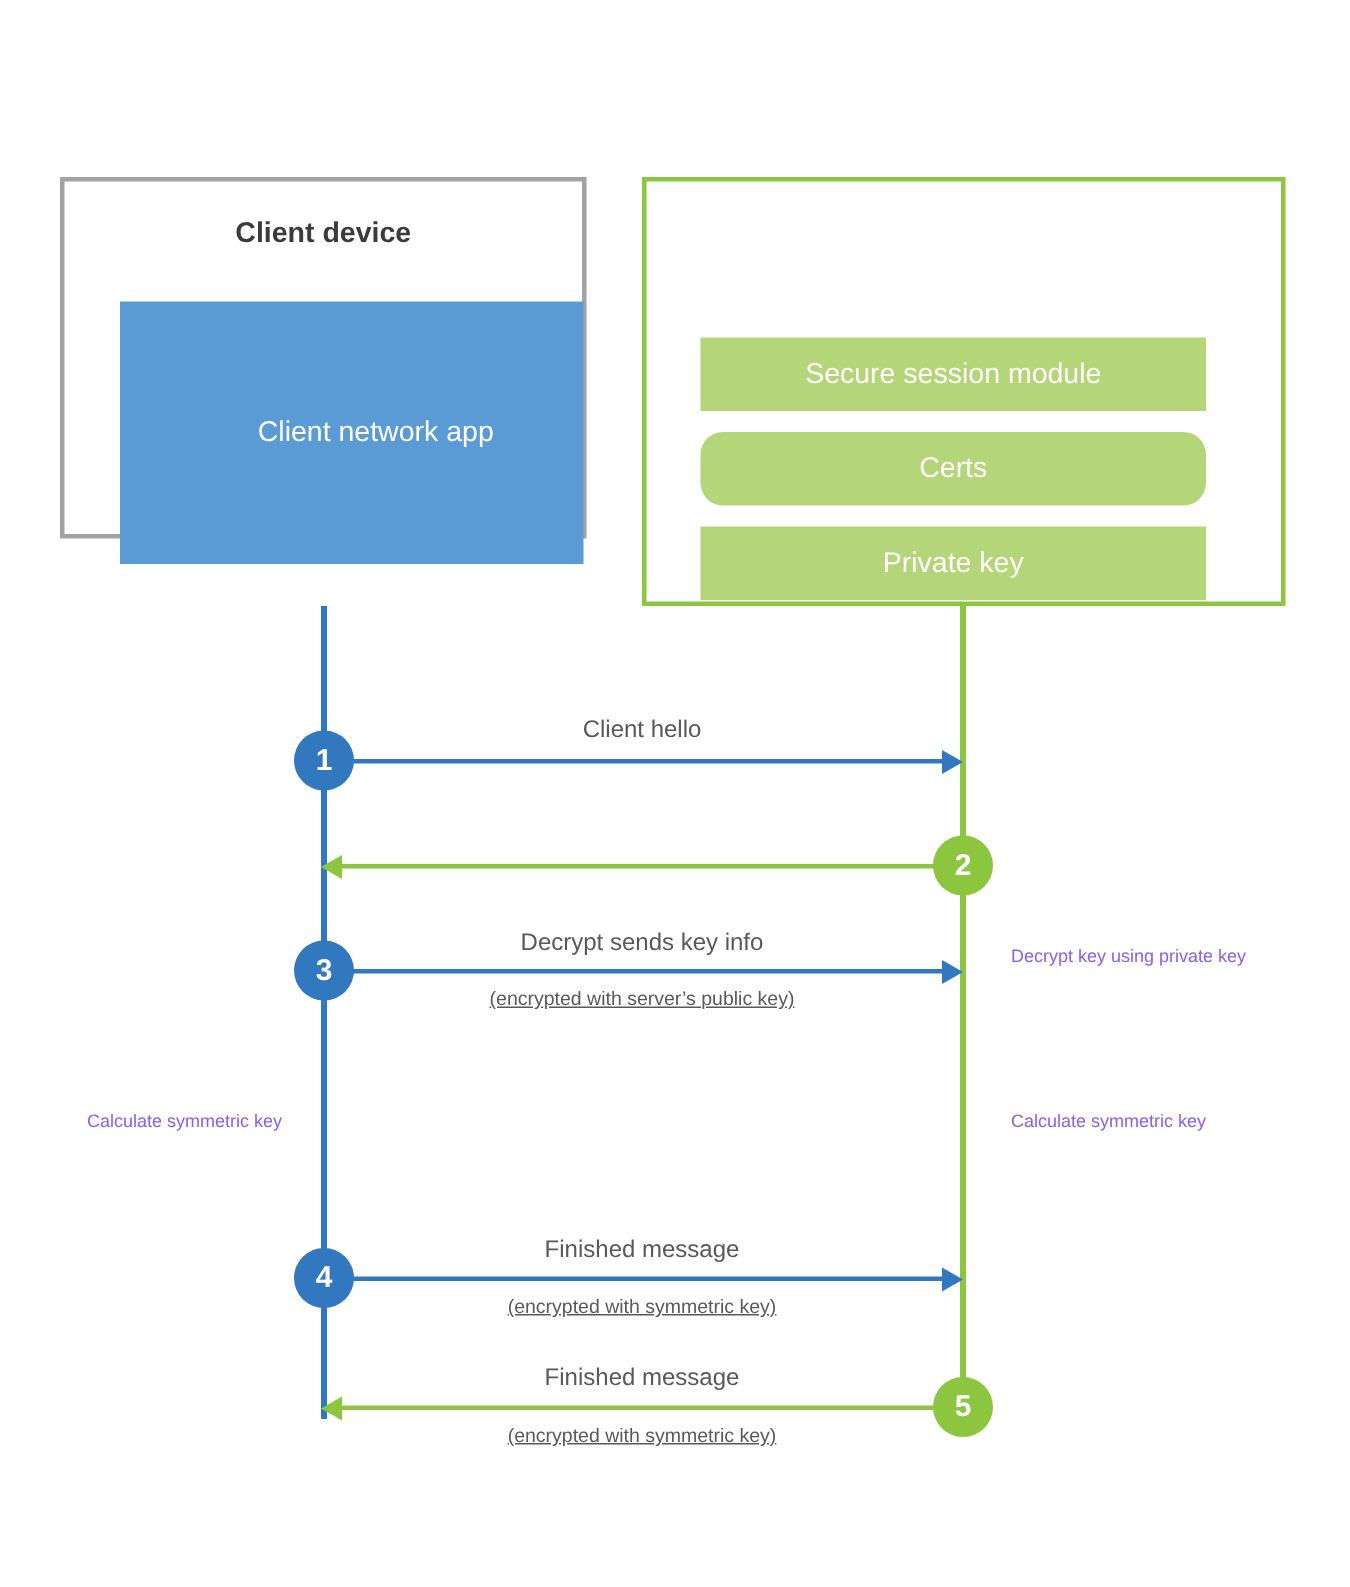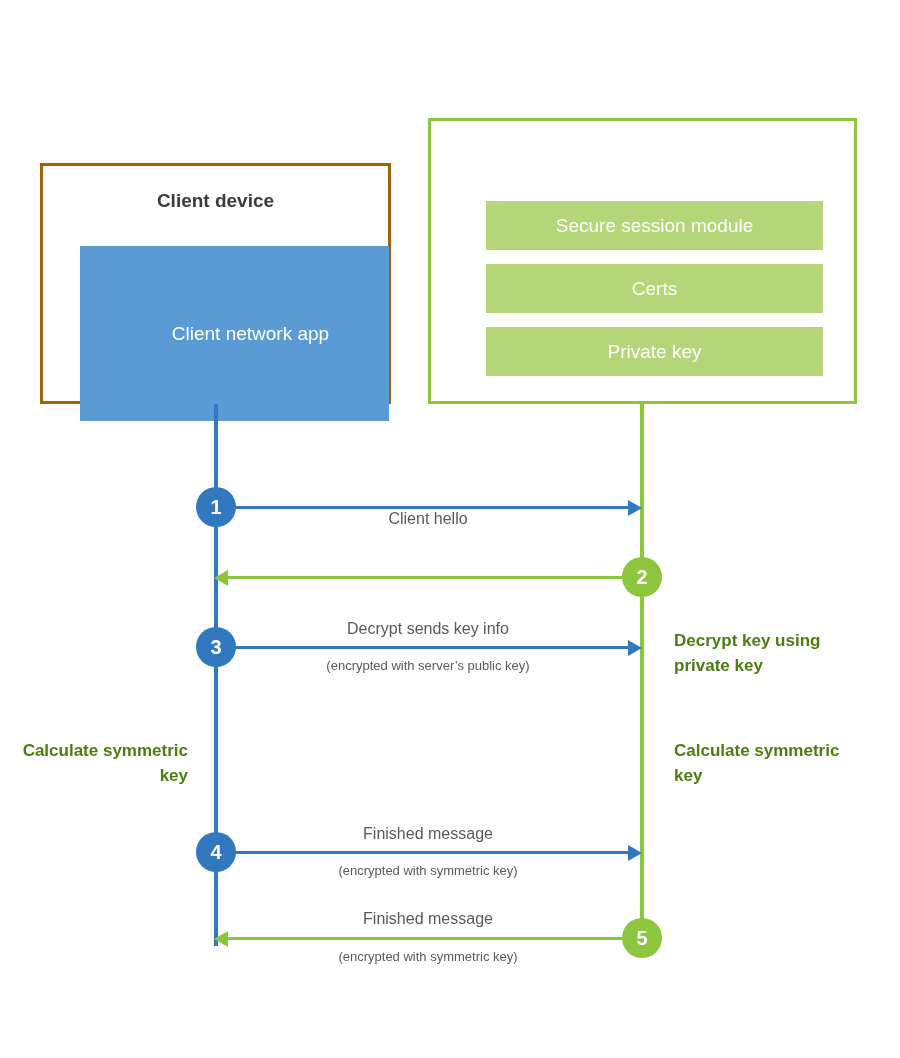--- a/index.html
+++ b/index.html
@@ -34,22 +34,21 @@
   .actor-box {
     position: absolute;
     background: #ffffff;
     box-sizing: border-box;
   }
   #client-box {
     left: 40px;
     top: 118px;
     width: 351px;
     height: 241px;
-    border: 3px solid #a16207;
-    margin-top: 45px;
+    border: 3px solid #a3a3a3;
   }
   #server-box {
     left: 428px;
     top: 118px;
     width: 429px;
     height: 286px;
     border: 3px solid #8cc63e;
   }
   .actor-title {
     position: absolute;
@@ -72,33 +71,34 @@
     font-size: 19px;
     display: flex;
     align-items: center;
     justify-content: center;
     text-align: center;
     line-height: 1.35;
     padding-left: 32px;
   }
   .server-bar {
     position: absolute;
-    left: 55px;
+    left: 36px;
     width: 337px;
     height: 49px;
     background: #b5d678;
     color: #ffffff;
     font-size: 19px;
     display: flex;
     align-items: center;
     justify-content: center;
     text-align: center;
+    margin-top: 24px;
   }
   #server-bar-0 { top: 80px; }
-  #server-bar-1 { top: 143px; }
+  #server-bar-1 { top: 143px; border-radius: 15px; }
   #server-bar-2 { top: 206px; }
 
   
   .lifeline {
     position: absolute;
     width: 4px;
   }
   #client-lifeline {
     left: 214px;
     top: 404px;
@@ -151,27 +151,27 @@
     font-size: 16px;
     color: #58595b;
     white-space: nowrap;
   }
   .msg-sublabel {
     position: absolute;
     text-align: center;
     font-size: 13px;
     color: #58595b;
     white-space: nowrap;
+    text-decoration: underline;
   }
   .side-note {
     position: absolute;
-    font-size: 17px;
-    color: #4d7c0f;
+    font-size: 12px;
+    color: #8b5cf6;
     line-height: 1.45;
-    font-weight: bold;
   }
   .side-note.left { text-align: right; }
   .side-note.right { text-align: left; }
 </style>
 </head>
 <body>
 
 <div id="diagram-root">
 
 
@@ -182,21 +182,21 @@
 
   <div class="actor-box" id="server-box">
     <div class="server-bar" id="server-bar-0">Secure session module</div>
     <div class="server-bar" id="server-bar-1">Certs</div>
     <div class="server-bar" id="server-bar-2">Private key</div>
   </div>
 
   <div class="lifeline" id="client-lifeline"></div>
   <div class="lifeline" id="server-lifeline"></div>
 
-  <div class="msg-label" style="left:216px; top:478px; width:424px;margin-top:32px;">Client hello</div>
+  <div class="msg-label" style="left:216px; top:478px; width:424px;">Client hello</div>
   <div class="msg-line blue" style="left:216px; top:506px; width:414px;"></div>
   <div class="arrow-head right-blue" style="left:628px; top:499.5px;"></div>
   <div class="step-circle blue" style="left:196px; top:487px;">1</div>
 
   <div class="msg-line green" style="left:226px; top:576px; width:416px;"></div>
   <div class="arrow-head left-green" style="left:214px; top:569.5px;"></div>
   <div class="step-circle green" style="left:622px; top:557px;">2</div>
 
   <div class="msg-label" style="left:216px; top:620px; width:424px;">Decrypt sends key info</div>
   <div class="msg-line blue" style="left:216px; top:646px; width:414px;"></div>

